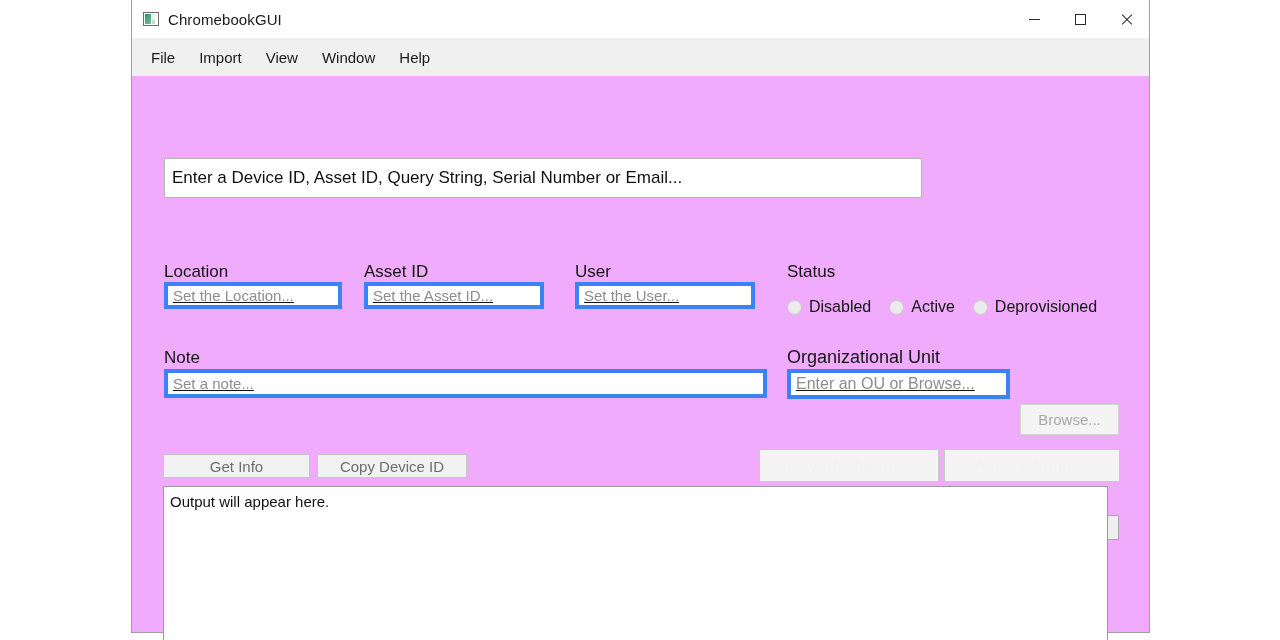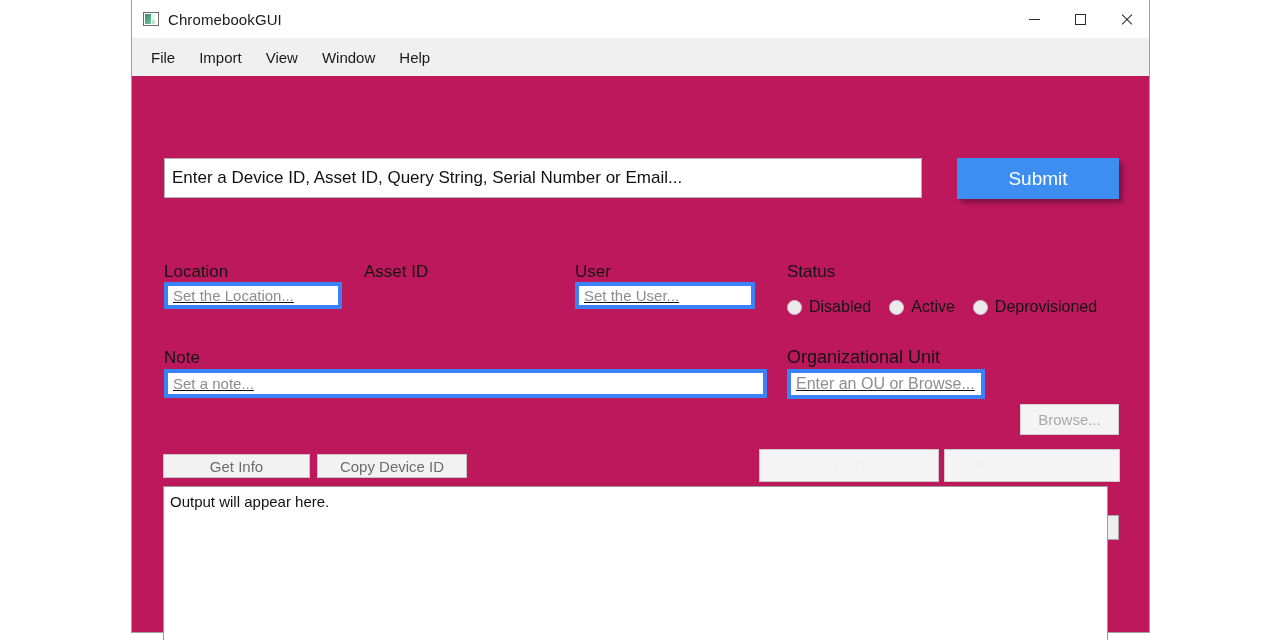--- a/index.html
+++ b/index.html
@@ -123,21 +123,21 @@
     font-size: 15px;
     color: #1a1a1a;
     padding: 4px 12px;
     cursor: default;
   }
 
   
   .content {
     position: relative;
     height: 556px;
-    background: #be185d;
+    background: #f0abfc;
   }
 
   
   .search-input {
     position: absolute;
     left: 32px;
     top: 82px;
     width: 758px;
     height: 40px;
     box-sizing: border-box;
@@ -296,26 +296,26 @@
     <div class="menu-item">Import</div>
     <div class="menu-item">View</div>
     <div class="menu-item">Window</div>
     <div class="menu-item">Help</div>
   </div>
 
   <div class="content">
 
     <input class="search-input" type="text" placeholder="Enter a Device ID, Asset ID, Query String, Serial Number or Email..." style="">
 
-    <button class="submit-btn">Submit</button>
 
     <div class="flabel" style="left:32px; top:186px;">Location</div>
     <input class="finput" style="left: 32px; top: 206px; width: 178px;" type="text" placeholder="Set the Location...">
 
     <div class="flabel" style="left:232px; top:186px;">Asset ID</div>
+    <input class="finput" style="left: 232px; top: 206px; width: 180px;" type="text" placeholder="Set the Asset ID...">
 
     <div class="flabel" style="left:443px; top:186px;">User</div>
     <input class="finput" style="left: 443px; top: 206px; width: 180px;" type="text" placeholder="Set the User...">
 
     <div class="flabel" style="left:655px; top:186px;">Status</div>
     <div class="radio-row">
       <div class="radio-opt">
         <span class="radio-dot"></span>
         <span class="radio-label">Disabled</span>
       </div>
@@ -326,21 +326,21 @@
       <div class="radio-opt">
         <span class="radio-dot"></span>
         <span class="radio-label">Deprovisioned</span>
       </div>
     </div>
 
     <div class="flabel" style="left:32px; top:272px;">Note</div>
     <input class="finput" style="left: 32px; top: 293px; width: 603px; height: 29px;" type="text" placeholder="Set a note...">
 
     <div class="flabel" style="left:655px; top:271px; font-size:18px;">Organizational Unit</div>
-    <input class="finput" style="left: 655px; top: 293px; width: 198px; height: 30px; font-size: 16px;" type="text" placeholder="Enter an OU or Browse...">
+    <input class="finput" style="left: 655px; top: 293px; width: 223px; height: 30px; font-size: 16px;" type="text" placeholder="Enter an OU or Browse...">
     <button class="btn disabled" style="left:888px; top:293px; width:99px; height:31px;">Browse...</button>
 
     <button class="btn" style="left:31px; top:343px; width:147px; height:24px; color:#6e6e6e;">Get Info</button>
     <button class="btn" style="left:185px; top:343px; width:150px; height:24px; color:#6e6e6e;">Copy Device ID</button>
 
     <button class="btn disabled-strong" style="left:627px; top:338px; width:180px; height:33px; font-size:17px;">Revert Changes</button>
     <button class="btn disabled-strong" style="left:812px; top:338px; width:176px; height:33px; font-size:17px;">Apply Changes</button>
 
     <button class="btn" style="left:31px; top:404px; width:202px; height:25px; background:#eeeeee; border-color:#a8a8a8;">Copy output to clipboard</button>
     <button class="btn" style="left:787px; top:404px; width:96px; height:25px; background:#eeeeee; border-color:#a8a8a8;">Font Size -</button>

